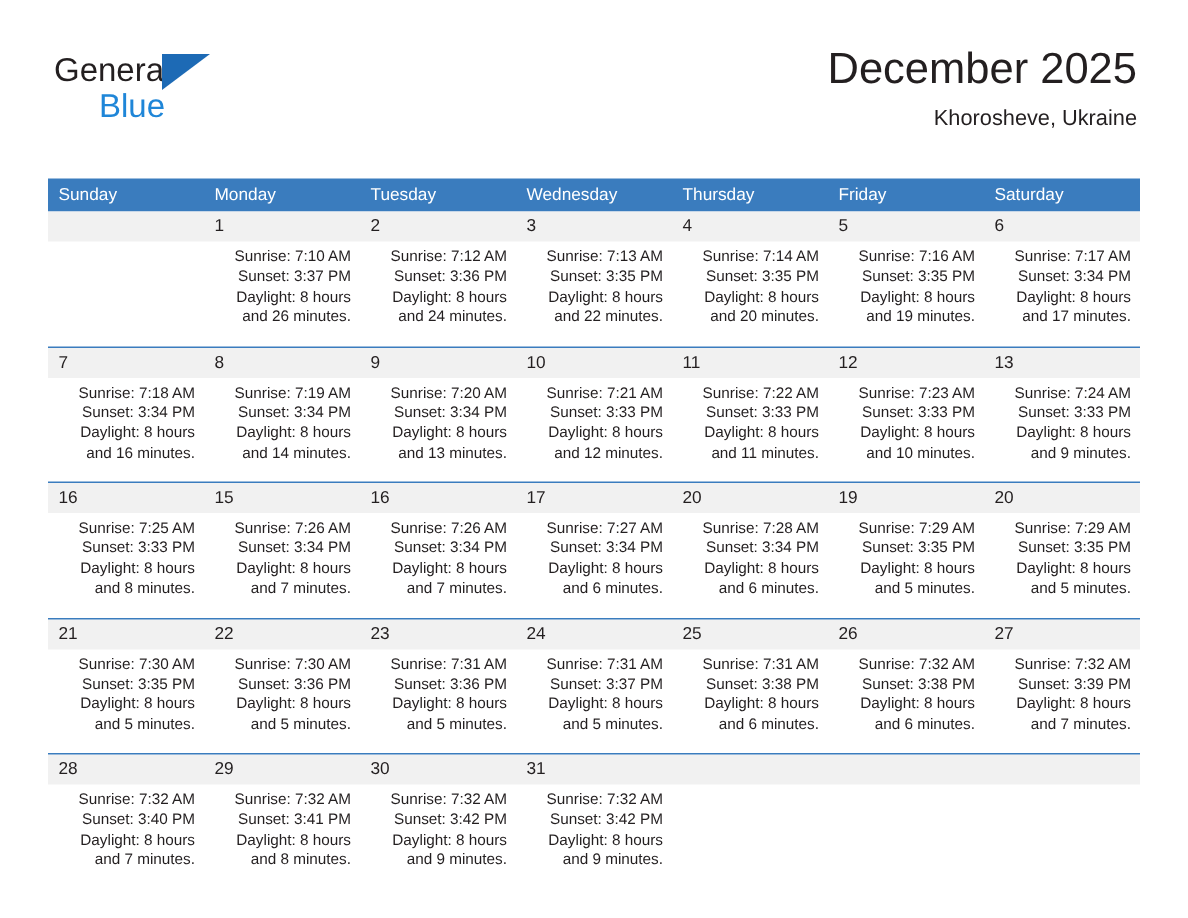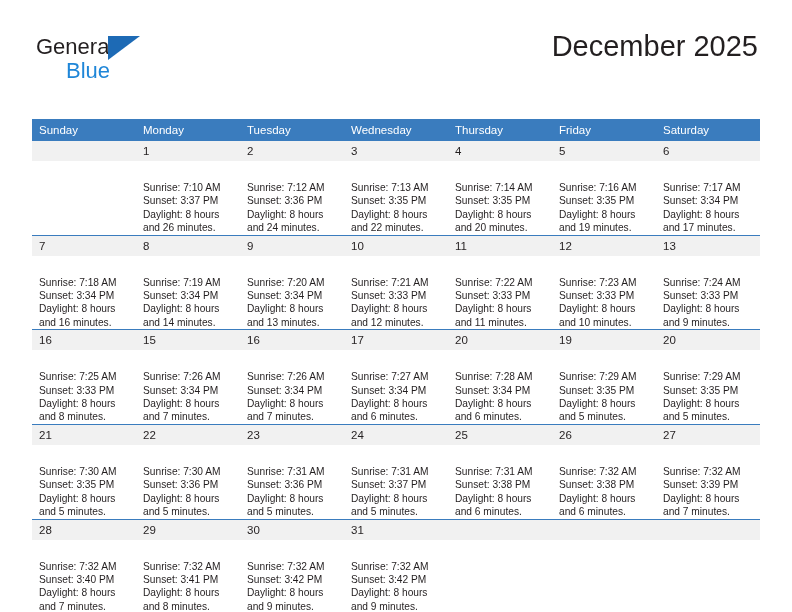--- a/index.html
+++ b/index.html
@@ -123,24 +123,25 @@
     color: #231f20;
     padding: 4px 0 4px 7px;
     height: 12px;
     line-height: 12px;
   }
   .daynum.empty {
     background: #f1f1f1;
     color: transparent;
   }
   .cell-body {
-    padding: 20px 6px 0 7px;
+    padding: 4px 6px 0 7px;
     font-size: 10.2px;
     line-height: 13.4px;
     color: #231f20;
+    text-align: right;
   }
   .cell-body div {
     white-space: nowrap;
   }
   td.blank .daynum {
     background: #f1f1f1;
   }
 </style>
 </head>
 <body>
@@ -150,20 +151,21 @@
   <div class="header">
 
     <div class="brand">
       <span class="brand-general">General</span>
       <span class="brand-triangle"></span>
       <span class="brand-blue">Blue</span>
     </div>
 
     <div class="title-block">
       <div class="month-title">December 2025</div>
+      <div class="location">Khorosheve, Ukraine</div>
     </div>
 
   </div>
 
   <table class="calendar">
     <thead>
       <tr id="weekday-row">
           <th>Sunday</th>
           <th>Monday</th>
           <th>Tuesday</th>

